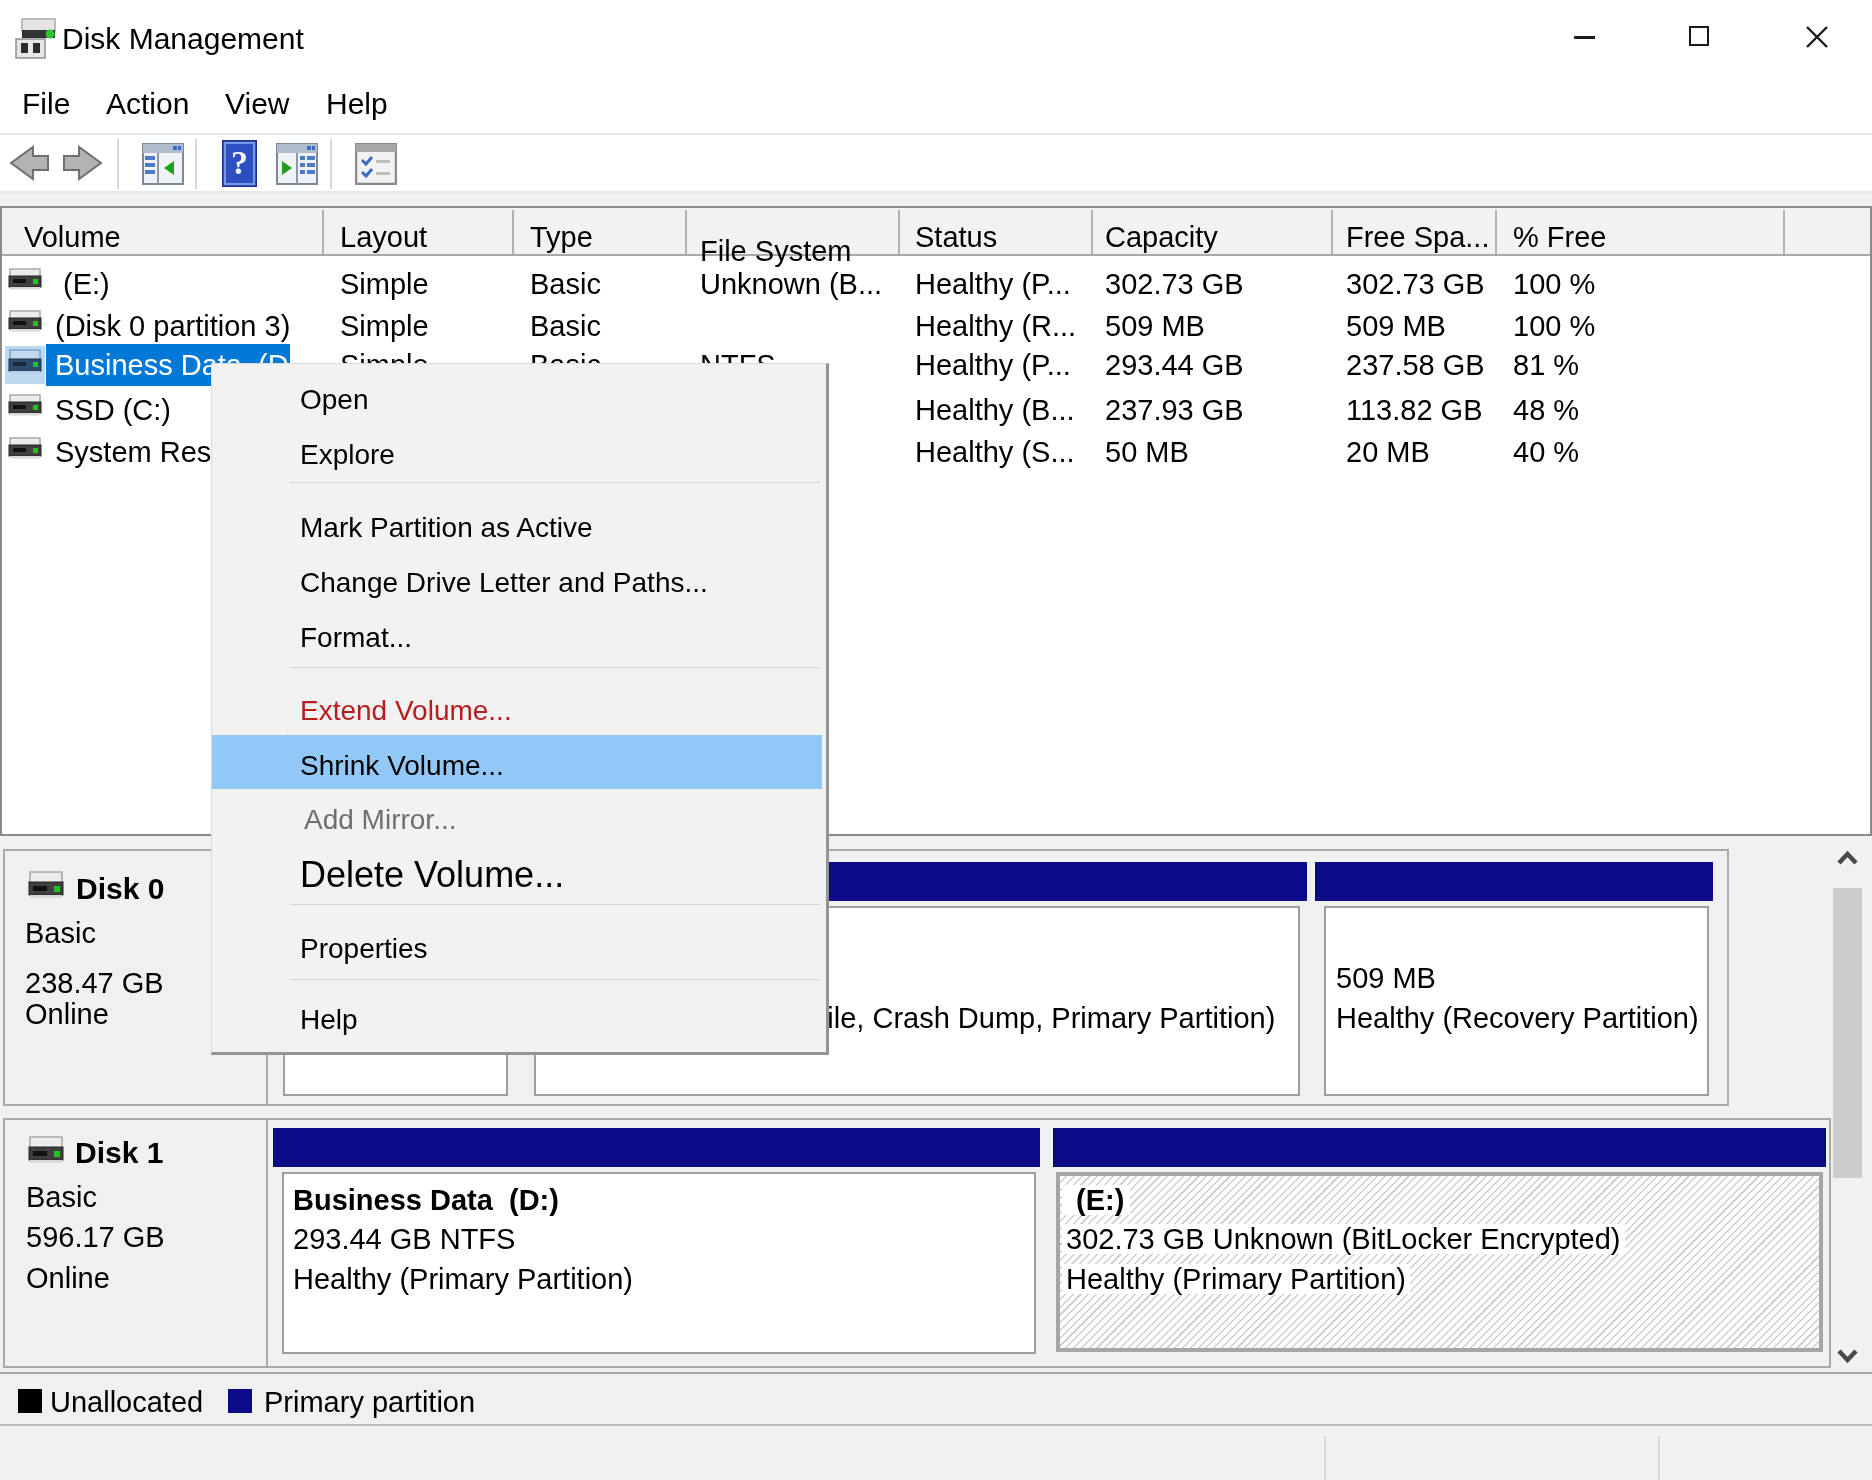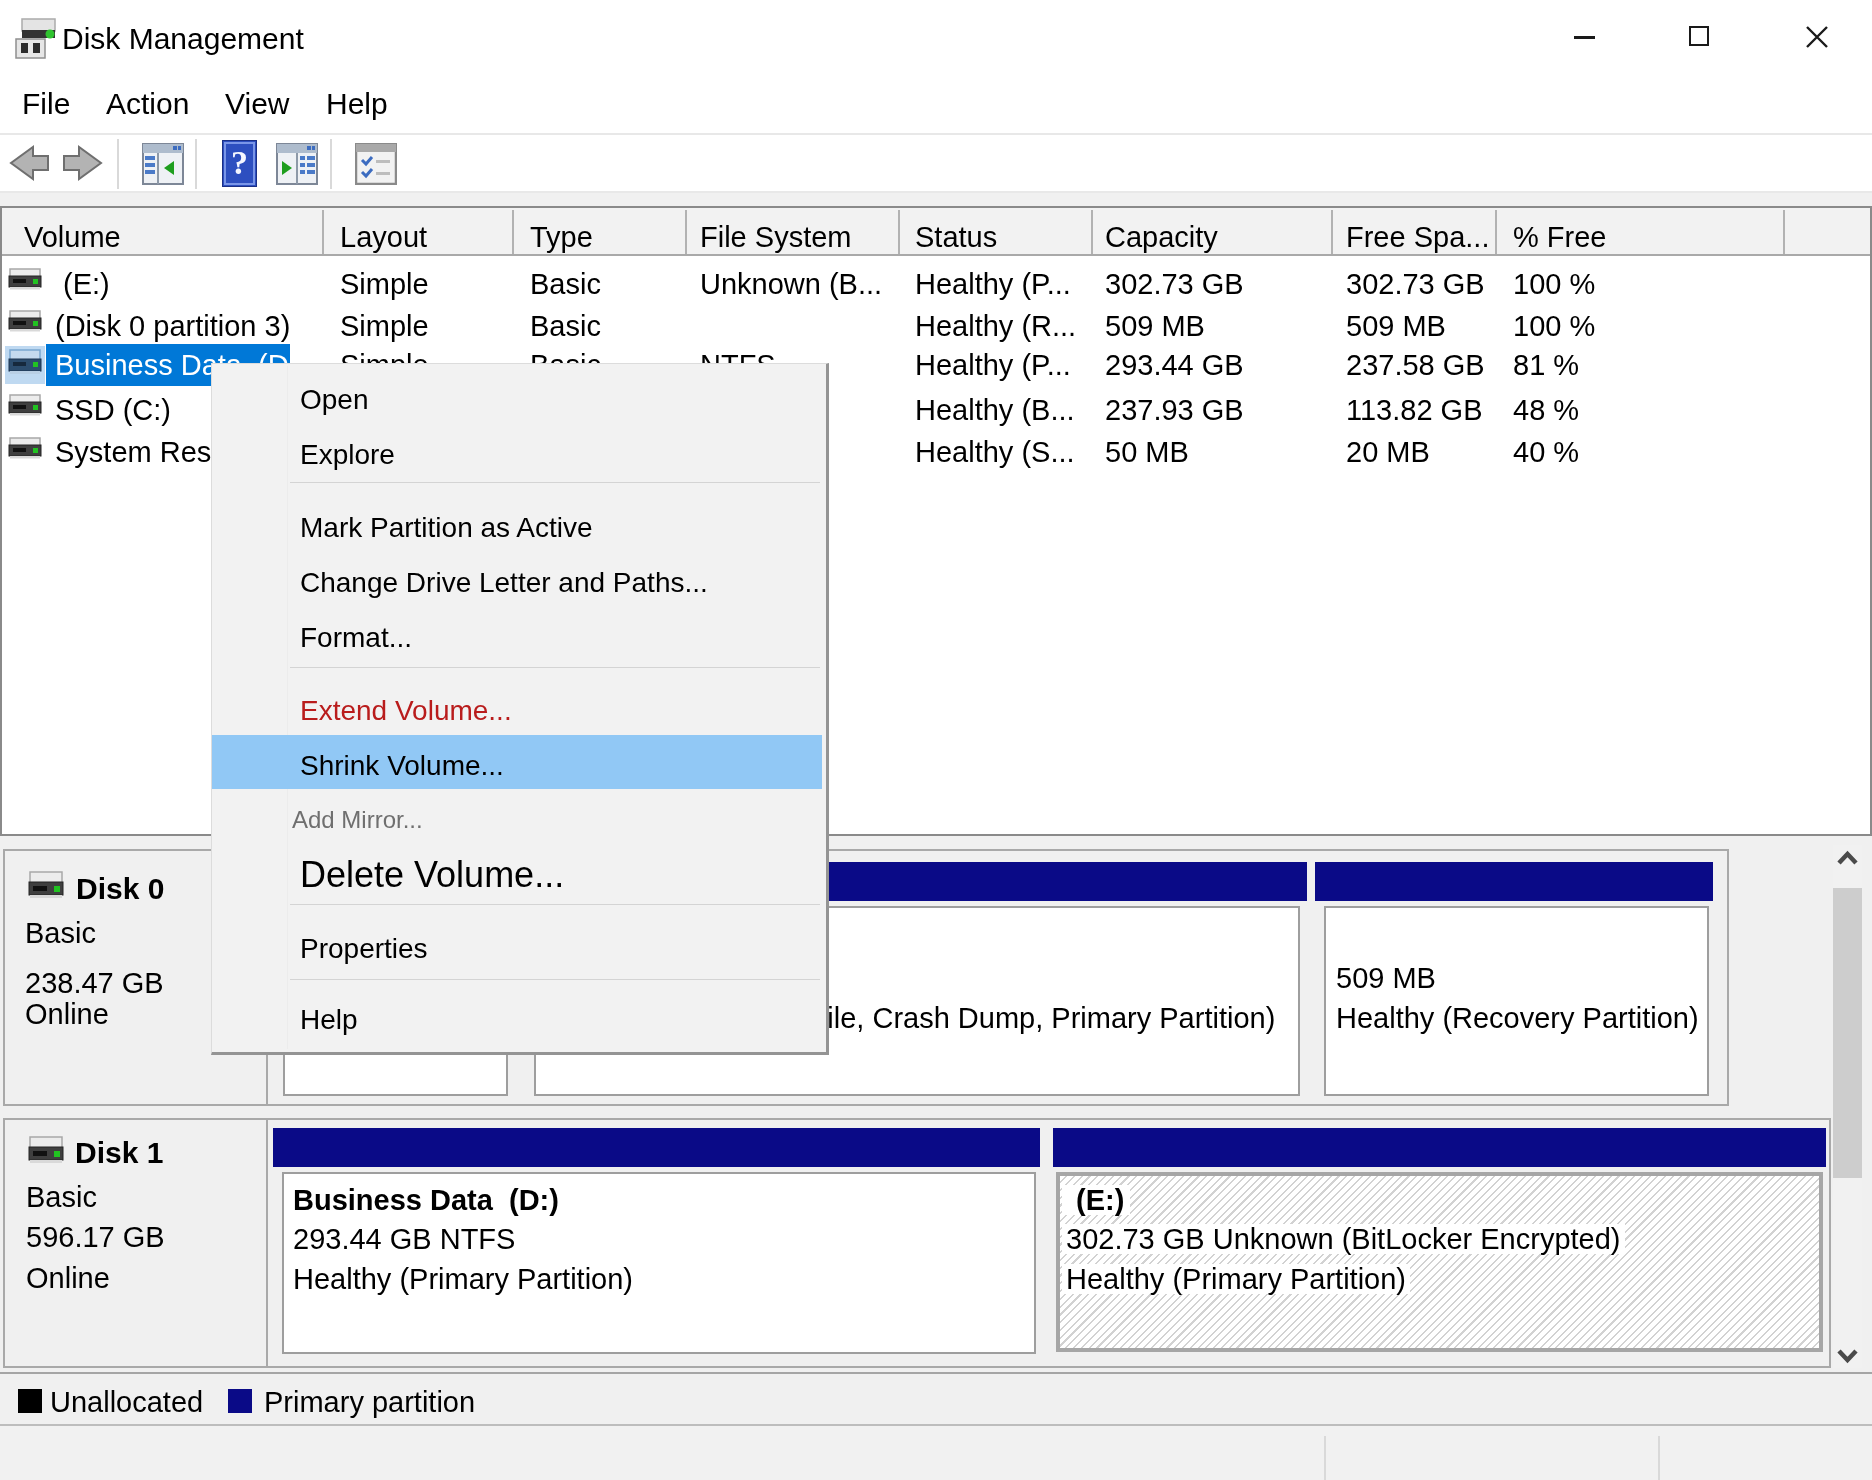--- a/index.html
+++ b/index.html
@@ -93,21 +93,21 @@
 <div class="abs" style="left:512px;top:210px;width:2px;height:44px;background:#b2b2b2;"></div>
 <div class="abs" style="left:685px;top:210px;width:2px;height:44px;background:#b2b2b2;"></div>
 <div class="abs" style="left:898px;top:210px;width:2px;height:44px;background:#b2b2b2;"></div>
 <div class="abs" style="left:1091px;top:210px;width:2px;height:44px;background:#b2b2b2;"></div>
 <div class="abs" style="left:1331px;top:210px;width:2px;height:44px;background:#b2b2b2;"></div>
 <div class="abs" style="left:1495px;top:210px;width:2px;height:44px;background:#b2b2b2;"></div>
 <div class="abs" style="left:1783px;top:210px;width:2px;height:44px;background:#b2b2b2;"></div>
 <div class="t" style="left:24px;top:222px;">Volume</div>
 <div class="t" style="left:340px;top:222px;">Layout</div>
 <div class="t" style="left:530px;top:222px;">Type</div>
-<div class="t" style="left:700px;top:222px;">File System</div>
+<div class="t" style="left:700px;top:236px;">File System</div>
 <div class="t" style="left:915px;top:222px;">Status</div>
 <div class="t" style="left:1105px;top:222px;">Capacity</div>
 <div class="t" style="left:1346px;top:222px;">Free Spa...</div>
 <div class="t" style="left:1513px;top:222px;">% Free</div>
 
 <svg class="abs" style="left:8px;top:268px" width="34" height="23" viewBox="0 0 34 23">
   <rect x="2" y="1" width="30" height="8" fill="#ececec" stroke="#a8a8a8" stroke-width="1.5"></rect>
   <rect x="1" y="8" width="32" height="11" fill="#3f3f3f" stroke="#252525" stroke-width="1"></rect>
   <rect x="5" y="11" width="13" height="4" fill="#111"></rect>
   <rect x="25" y="11" width="5" height="5" fill="#21c321"></rect>
@@ -272,20 +272,20 @@
 <div class="abs" style="left:212px;top:735px;width:610px;height:54px;background:#91c8f5;"></div>
 <div class="t m" style="left:300px;top:385px;font-size:28px;">Open</div>
 <div class="t m" style="left:300px;top:440px;font-size:28px;">Explore</div>
 <div class="abs" style="left:290px;top:482px;width:530px;height:1px;background:#d4d4d4;"></div>
 <div class="t m" style="left:300px;top:513px;font-size:28px;">Mark Partition as Active</div>
 <div class="t m" style="left:300px;top:568px;font-size:28px;">Change Drive Letter and Paths...</div>
 <div class="t m" style="left:300px;top:623px;font-size:28px;">Format...</div>
 <div class="abs" style="left:290px;top:667px;width:530px;height:1px;background:#d4d4d4;"></div>
 <div class="t m" style="left:300px;top:696px;font-size:28px;color:#b91c1c;">Extend Volume...</div>
 <div class="t m" style="left:300px;top:751px;font-size:28px;">Shrink Volume...</div>
-<div class="t m" style="left:292px;top:805px;font-size:24px;color:#6f6f6f;">Add Mirror...</div>
+<div class="t m" style="left:304px;top:805px;font-size:28px;color:#6f6f6f;">Add Mirror...</div>
 <div class="t m" style="left:300px;top:860px;font-size:36px;">Delete Volume...</div>
 <div class="abs" style="left:290px;top:904px;width:530px;height:1px;background:#d4d4d4;"></div>
 <div class="t m" style="left:300px;top:934px;font-size:28px;">Properties</div>
 <div class="abs" style="left:290px;top:979px;width:530px;height:1px;background:#d4d4d4;"></div>
 <div class="t m" style="left:300px;top:1005px;font-size:28px;">Help</div>
 
 </div>
 
 </body></html>

